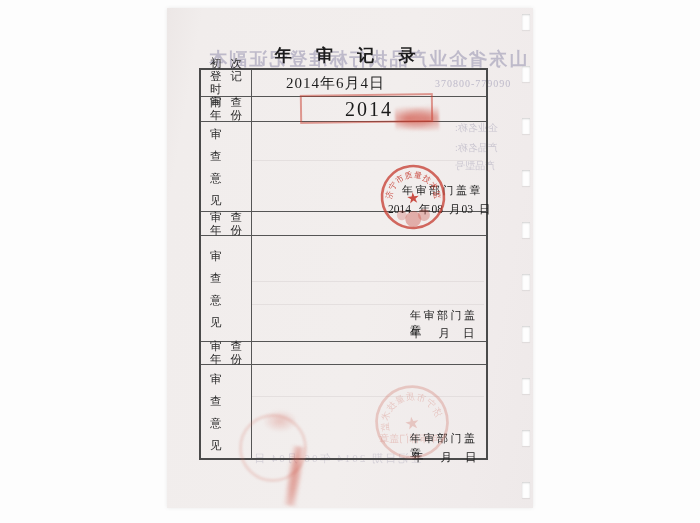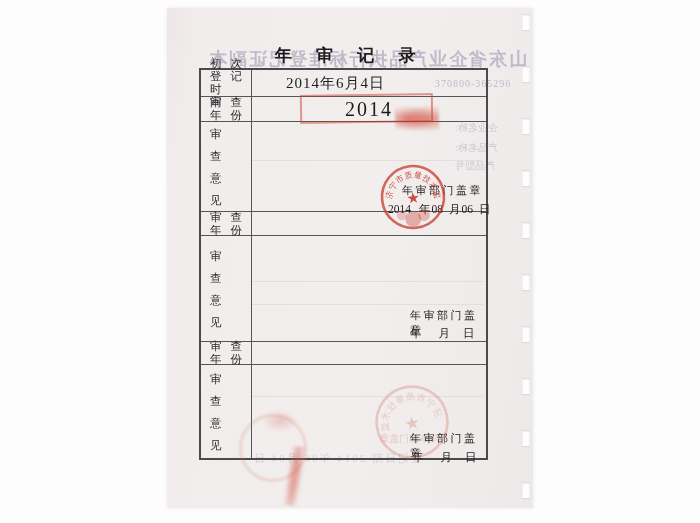--- a/index.html
+++ b/index.html
@@ -84,21 +84,21 @@
              background:radial-gradient(ellipse, rgba(210,100,88,.3), rgba(210,100,88,0) 72%);
              filter:blur(1.5px); }
 </style>
 </head>
 <body>
 
 <div class="stage">
   <div class="page">
 
     <div class="bleed bleed-title mirror">山东省企业产品执行标准登记证副本</div>
-    <div class="bleed bleed-code">370800-365296</div>
+    <div class="bleed bleed-code">370800-779090</div>
     <div class="bleed bleed-frag mirror" style="left:288px; top:113px;">企业名称:</div>
     <div class="bleed bleed-frag mirror" style="left:288px; top:133px;">产品名称:</div>
     <div class="bleed bleed-frag mirror" style="left:288px; top:151px;">产品型号</div>
     <div class="bleed bleed-bottom mirror">登记日期 2014 年06 月04 日</div>
     <div class="bleed bleed-caption-red mirror">年审部门盖章</div>
     <div class="ghost-line" style="left:85px; top:152px; width:230px;"></div>
     <div class="ghost-line" style="left:85px; top:273px; width:232px;"></div>
     <div class="ghost-line" style="left:85px; top:296px; width:232px;"></div>
     <div class="ghost-line" style="left:85px; top:388px; width:232px;"></div>
 
@@ -126,21 +126,21 @@
       </div>
 
       <div class="row r3">
         <div class="lbl lbl2">
           <span class="ln">审　查</span>
           <span class="ln">意　见</span>
         </div>
         <div class="cell">
           <span class="seal-cap cap1">年审部门盖章</span>
           <span class="date-line">
-            <span class="dl-y">2014</span><span class="dl-m">年</span><span class="dl-num">08</span><span class="dl-m">月</span><span class="dl-num">06</span><span class="dl-m">日</span>
+            <span class="dl-y">2014</span><span class="dl-m">年</span><span class="dl-num">08</span><span class="dl-m">月</span><span class="dl-num">03</span><span class="dl-m">日</span>
           </span>
         </div>
       </div>
 
       <div class="row r4">
         <div class="lbl">
           <span class="ln">审查年份</span>
         </div>
         <div class="cell"></div>
       </div>

